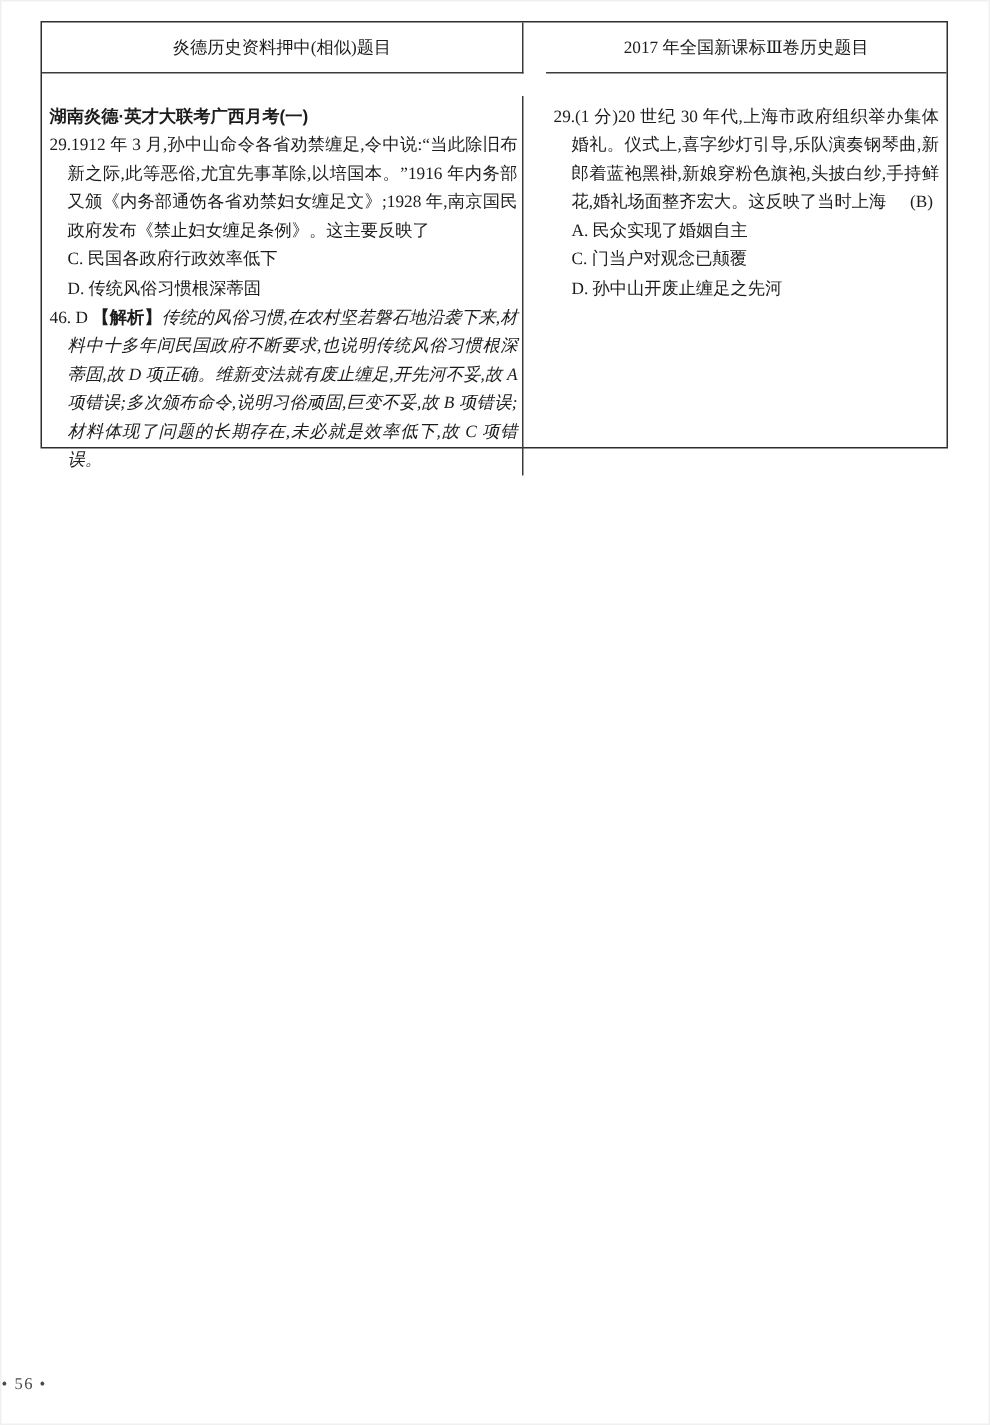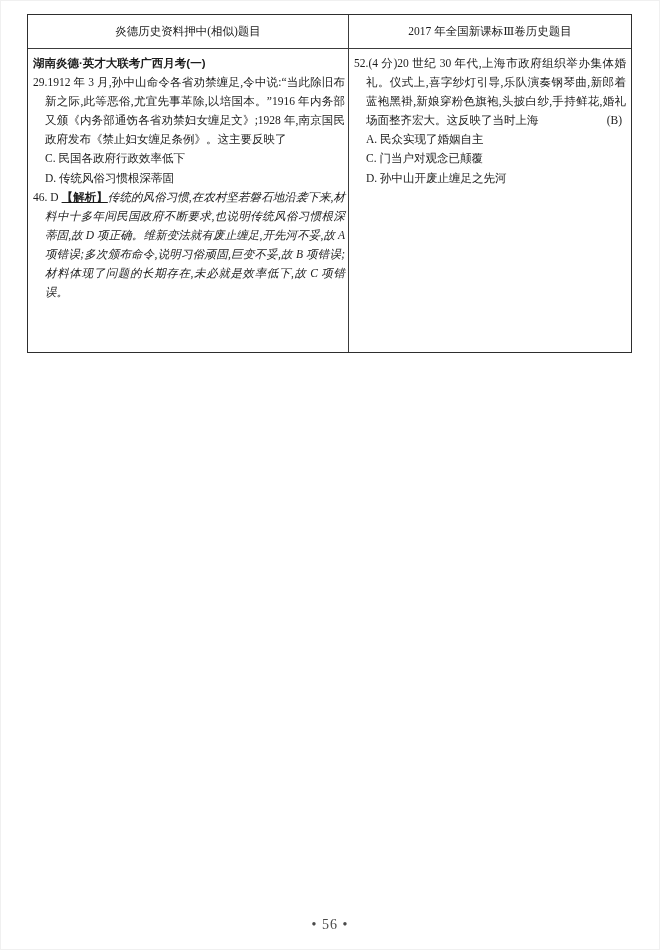--- a/index.html
+++ b/index.html
@@ -15,27 +15,28 @@
     background: #ffffff;
     overflow: hidden;
     box-sizing: border-box;
     border: 1px solid #f0f0f0;
   }
   .exam-table {
     position: absolute;
     left: 26px;
     top: 13px;
     width: 605px;
-    height: 339px;
+    height: 285px;
     box-sizing: border-box;
     border: 1.5px solid #2e2e2e;
     display: grid;
     grid-template-columns: 321px 1fr;
     grid-template-rows: 34px 1fr;
     color: #1c1c1c;
+    gap: 15px;
   }
   .th {
     display: flex;
     align-items: center;
     justify-content: center;
     font-size: 11.5px;
     border-bottom: 1px solid #3c3c3c;
     box-sizing: border-box;
     white-space: nowrap;
   }
@@ -62,42 +63,41 @@
     padding-left: 12px;
   }
   .analysis-num {
     font-style: normal;
     font-family: "Liberation Serif", "DejaVu Serif", serif;
   }
   .analysis-label {
     font-family: "Liberation Sans", "DejaVu Sans", sans-serif;
     font-weight: bold;
     font-style: normal;
-    text-decoration: underline;
   }
   .analysis-text {
     font-style: italic;
   }
   .q-right {
     position: relative;
     padding-right: 2px;
   }
   .answer-mark {
     position: absolute;
     right: 6px;
     bottom: 0;
     text-indent: 0;
   }
   .page-number {
     position: absolute;
     left: 0;
     right: 0;
     top: 916px;
-    text-align: center;
-    font-size: 14px;
+    text-align: left;
+    font-size: 11px;
     color: #4a4a4a;
     letter-spacing: 1px;
   }
 </style>
 </head>
 <body>
 
 <div class="page">
 
   <div class="exam-table">
@@ -107,21 +107,21 @@
 
     <div class="td td-left">
       <p class="source-title">湖南炎德·英才大联考广西月考(一)</p>
       <p class="hang"><span>29.</span><span>1912 年 3 月,孙中山命令各省劝禁缠足,令中说:“当此除旧布新之际,此等恶俗,尤宜先事革除,以培国本。”1916 年内务部又颁《内务部通饬各省劝禁妇女缠足文》;1928 年,南京国民政府发布《禁止妇女缠足条例》。这主要反映了</span></p>
       <div class="option">C. 民国各政府行政效率低下</div>
       <div class="option">D. 传统风俗习惯根深蒂固</div>
       <p class="hang"><span class="analysis-num">46. D </span><span class="analysis-label">【解析】</span><span class="analysis-text">传统的风俗习惯,在农村坚若磐石地沿袭下来,材料中十多年间民国政府不断要求,也说明传统风俗习惯根深蒂固,故 D 项正确。维新变法就有废止缠足,开先河不妥,故 A 项错误;多次颁布命令,说明习俗顽固,巨变不妥,故 B 项错误;材料体现了问题的长期存在,未必就是效率低下,故 C 项错误。</span></p>
     </div>
 
     <div class="td">
-      <p class="hang q-right"><span>52.(4 分)</span><span>20 世纪 30 年代,上海市政府组织举办集体婚礼。仪式上,喜字纱灯引导,乐队演奏钢琴曲,新郎着蓝袍黑褂,新娘穿粉色旗袍,头披白纱,手持鲜花,婚礼场面整齐宏大。这反映了当时上海</span><span class="answer-mark">(B)</span></p>
+      <p class="hang q-right"><span>29.(1 分)</span><span>20 世纪 30 年代,上海市政府组织举办集体婚礼。仪式上,喜字纱灯引导,乐队演奏钢琴曲,新郎着蓝袍黑褂,新娘穿粉色旗袍,头披白纱,手持鲜花,婚礼场面整齐宏大。这反映了当时上海</span><span class="answer-mark">(B)</span></p>
       <div class="option">A. 民众实现了婚姻自主</div>
       <div class="option">C. 门当户对观念已颠覆</div>
       <div class="option">D. 孙中山开废止缠足之先河</div>
     </div>
 
   </div>
 
   <div class="page-number">• 56 •</div>
 
 </div>

